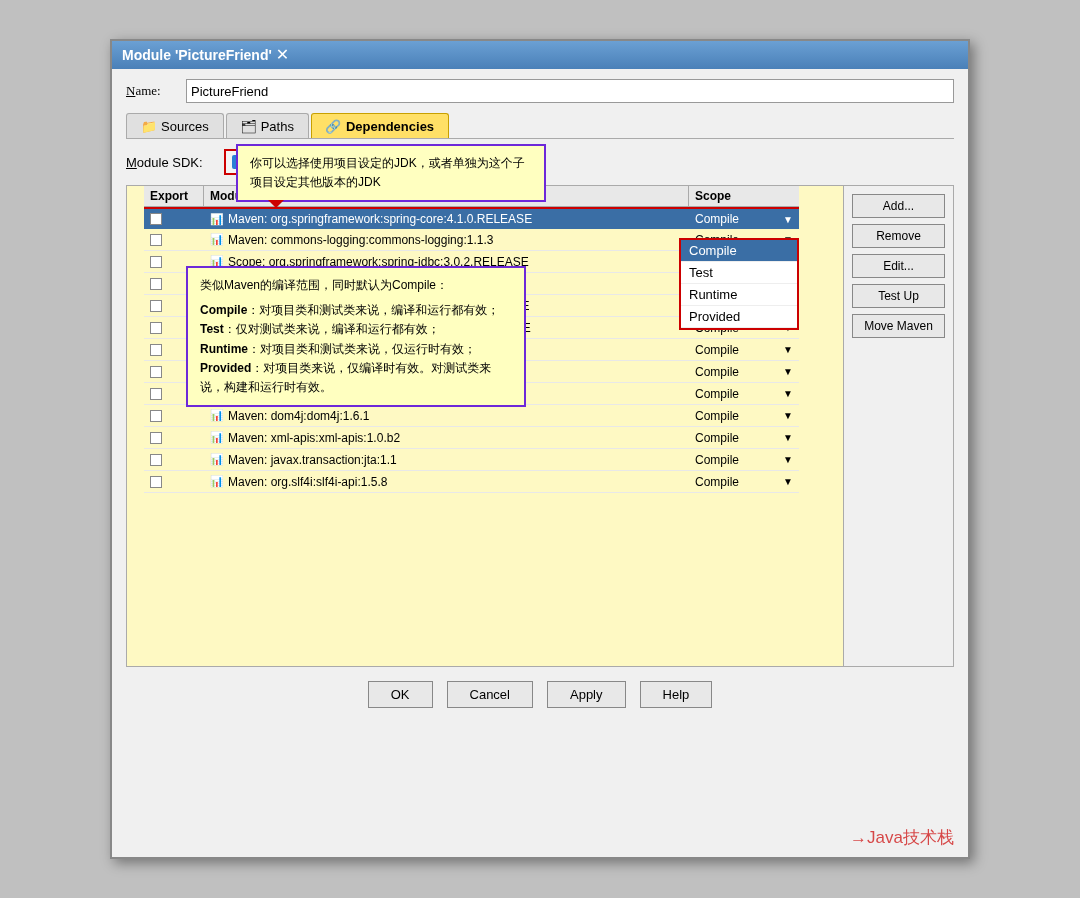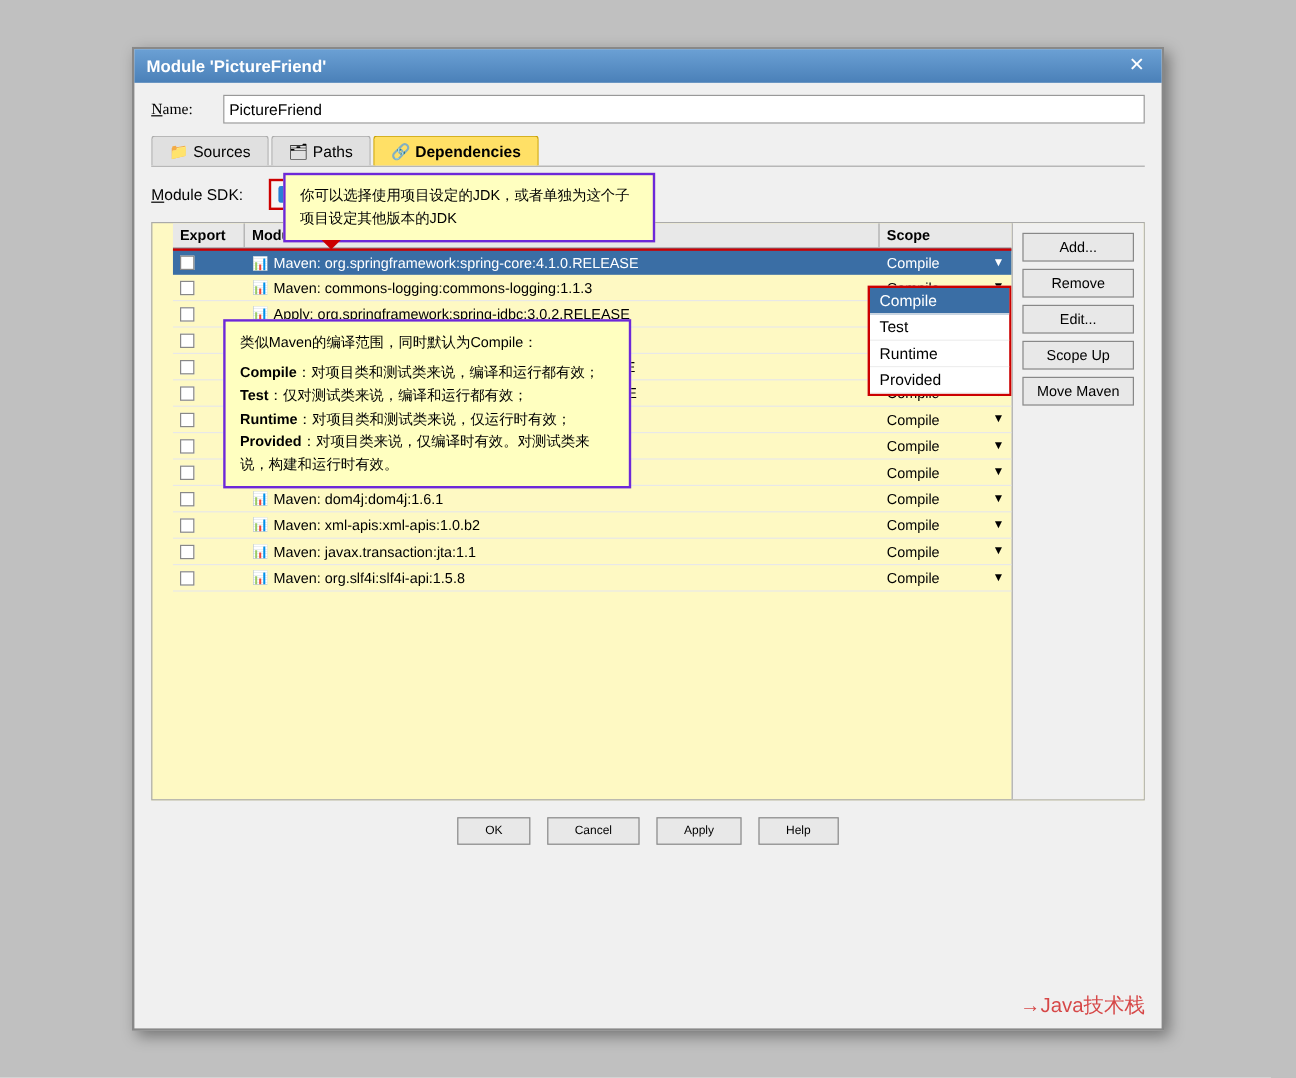--- a/index.html
+++ b/index.html
@@ -22,21 +22,21 @@
       width: 860px;
       min-height: 820px;
     }
     .title-bar {
       background: linear-gradient(to bottom, #6ba0d4, #4a80b8);
       color: white;
       padding: 6px 10px;
       font-size: 14px;
       font-weight: bold;
       display: flex;
-      justify-content: space-between;
+      justify-content: flex-start;
       align-items: center;
       user-select: none;
     }
     .title-bar-close {
       color: white;
       font-size: 16px;
       cursor: pointer;
       background: none;
       border: none;
       line-height: 1;
@@ -214,20 +214,21 @@
       color: #c44000;
     }
     .right-buttons {
       width: 110px;
       display: flex;
       flex-direction: column;
       gap: 6px;
       padding: 8px;
       border-left: 1px solid #aaa;
       background: #f0f0f0;
+      margin-left: 44px;
     }
     .right-btn {
       padding: 4px 8px;
       border: 1px solid #888;
       background: #e8e8e8;
       cursor: pointer;
       font-size: 12px;
       text-align: center;
     }
     
@@ -290,21 +291,21 @@
       display: flex;
       justify-content: center;
       gap: 14px;
       padding: 14px 0 10px 0;
     }
     .bottom-btn {
       padding: 5px 22px;
       border: 1px solid #888;
       background: #e8e8e8;
       cursor: pointer;
-      font-size: 10px;
+      font-size: 13px;
     }
     .watermark {
       position: absolute;
       bottom: 8px;
       right: 14px;
       font-size: 17px;
       color: #c00;
       opacity: 0.7;
       pointer-events: none;
     }
@@ -417,21 +418,21 @@
           <div><b>Runtime</b><span>：对项目类和测试类来说，仅运行时有效；</span></div>
           <div><b>Provided</b><span>：对项目类来说，仅编译时有效。对测试类来说，构建和运行时有效。</span></div>
         </div>
 
         <div class="dep-row" style="height:22px;">
           <div class="col-export">
               <span class="checkbox"></span>
             </div>
           <div class="col-module">
               <span class="dep-icon">📊</span>
-              <span>Apply: org.springframework:spring-jdbc:3.0.2.RELEASE</span>
+              <span>Scope: org.springframework:spring-jdbc:3.0.2.RELEASE</span>
             </div>
           <div class="col-scope">
               <span class="scope-text">Compile</span>
               <span class="scope-arrow">▼</span>
             </div>
         </div>
         <div class="dep-row">
           <div class="col-export">
               <span class="checkbox"></span>
             </div>
@@ -560,21 +561,21 @@
               <span class="scope-text">Compile</span>
               <span class="scope-arrow">▼</span>
             </div>
         </div>
       </div>
 
       <div class="right-buttons">
         <button class="right-btn">Add...</button>
         <button class="right-btn">Remove</button>
         <button class="right-btn">Edit...</button>
-        <button class="right-btn">Scope Up</button>
+        <button class="right-btn">Test Up</button>
         <button class="right-btn">Move Maven</button>
       </div>
     </div>
 
     <div class="bottom-row">
       <button class="bottom-btn">OK</button>
       <button class="bottom-btn">Cancel</button>
       <button class="bottom-btn">Apply</button>
       <button class="bottom-btn">Help</button>
     </div>

